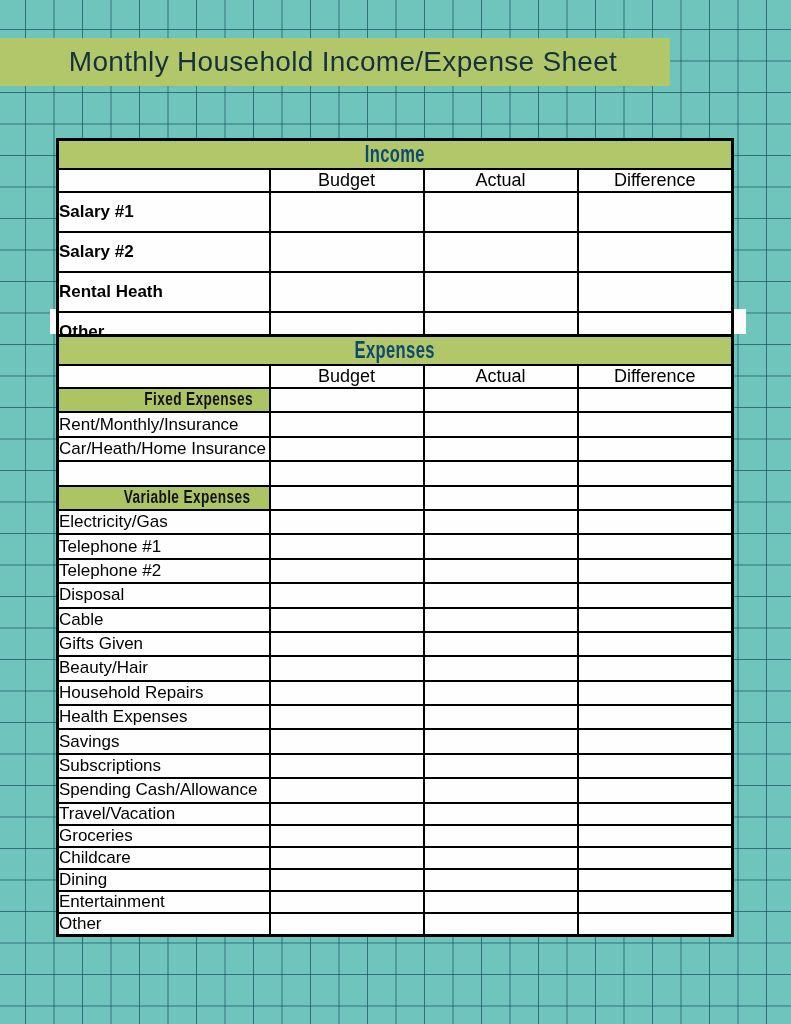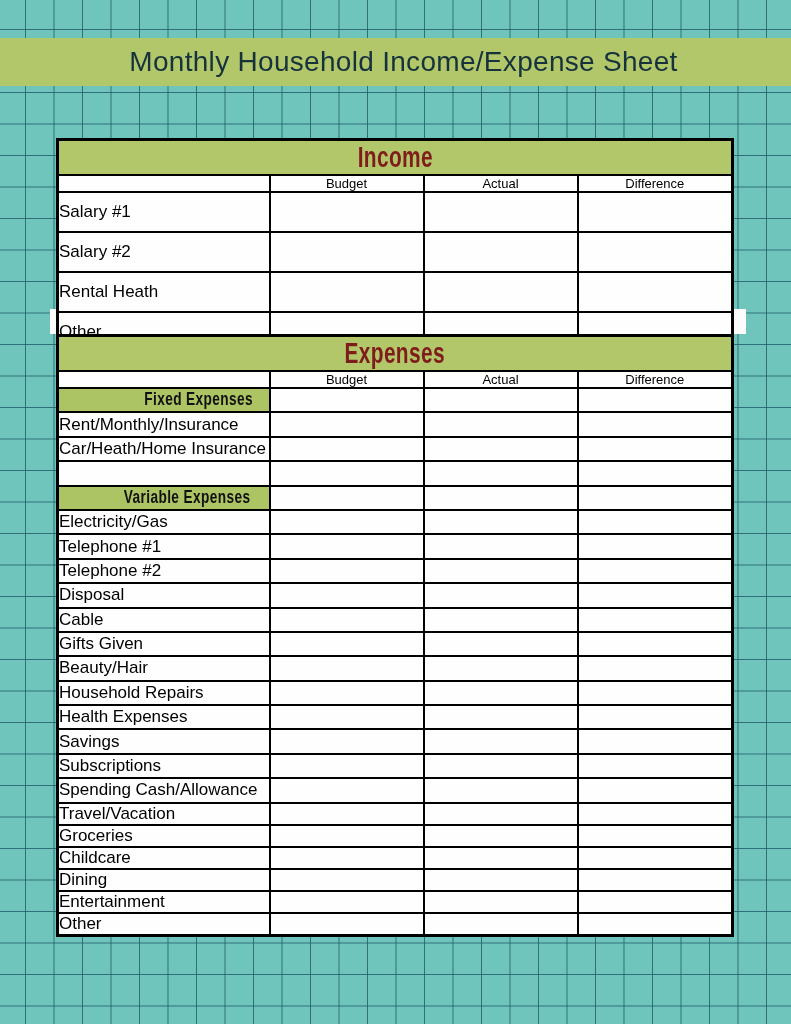--- a/index.html
+++ b/index.html
@@ -21,21 +21,21 @@
     overflow:hidden;
     font-family:"Liberation Sans","DejaVu Sans",sans-serif;
     background-color:var(--teal-background);
     background-image:
       linear-gradient(to right, var(--grid-line) 1px, transparent 1px),
       linear-gradient(to bottom, var(--grid-line) 1px, transparent 1px);
     background-size:28.5px 31.5px;
     background-position:-3.5px -2.5px;
   }
   .banner{
-    position:absolute;left:0;top:38px;width:791px;height:48px;
+    position:absolute;left:0;top:38px;width:670px;height:48px;
     background:var(--banner-green);
     display:flex;align-items:center;justify-content:center;
   }
   .banner h1{
     margin:0;font-size:28px;font-weight:400;
     color:var(--title-text);letter-spacing:.3px;text-indent:16px;white-space:nowrap;
   }
   .spacer-band{
     position:absolute;left:50px;top:309px;width:696px;height:25px;
     background:var(--band-white);
@@ -49,29 +49,29 @@
   #income-table{top:138px;}
   #expenses-table{top:334px;}
   .sheet th,.sheet td{
     border:2px solid var(--table-border);
     padding:0;overflow:hidden;white-space:nowrap;
     background:var(--cell-white);
   }
   .tbl-title{
     background:var(--banner-green) !important;
     height:22px;text-align:center;vertical-align:middle;
-    font-size:29px;color:#7f1d1d;
+    font-size:23px;color:#0c4a6e;
   }
   .cond{
     display:inline-block;transform:scaleX(.72);transform-origin:50% 50%;
     font-weight:700;letter-spacing:.5px;line-height:1;
   }
   .cond-sm{font-size:17.5px;transform:scaleX(.78);}
-  .col-hdr-row th{height:15px;font-size:13px;font-weight:400;text-align:center;vertical-align:middle;color:var(--label-text);}
-  #income-table tbody tr{height:40px;}
+  .col-hdr-row th{height:15px;font-size:18px;font-weight:400;text-align:center;vertical-align:middle;color:var(--label-text);}
+  #income-table tbody tr{height:40px;font-weight:bold;}
   #expenses-table tbody tr{height:24.4px;}
   #expenses-table tbody tr:nth-last-child(-n+6){height:21.2px;}
   .label-cell{
     font-size:17px;color:var(--label-text);
     text-align:left;vertical-align:middle;padding-left:7px;
   }
   .section-cell{
     background:var(--section-green) !important;
     text-align:right;vertical-align:middle;color:#111;
   }

